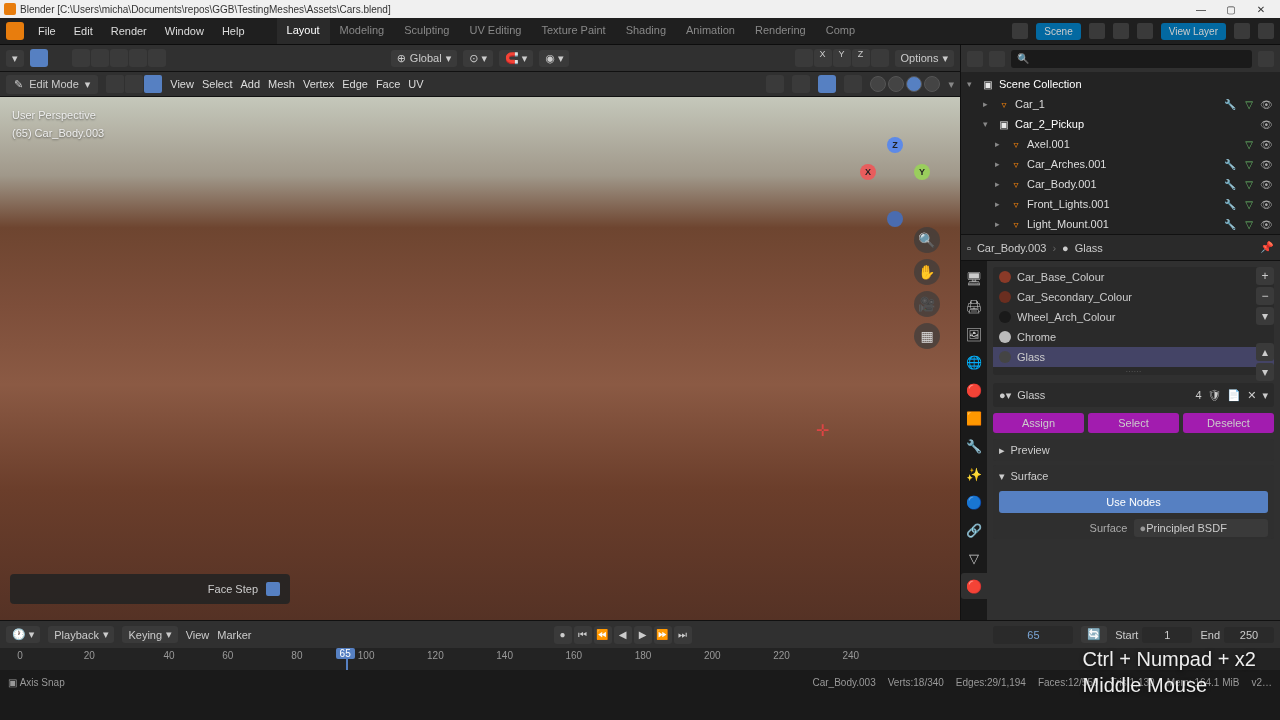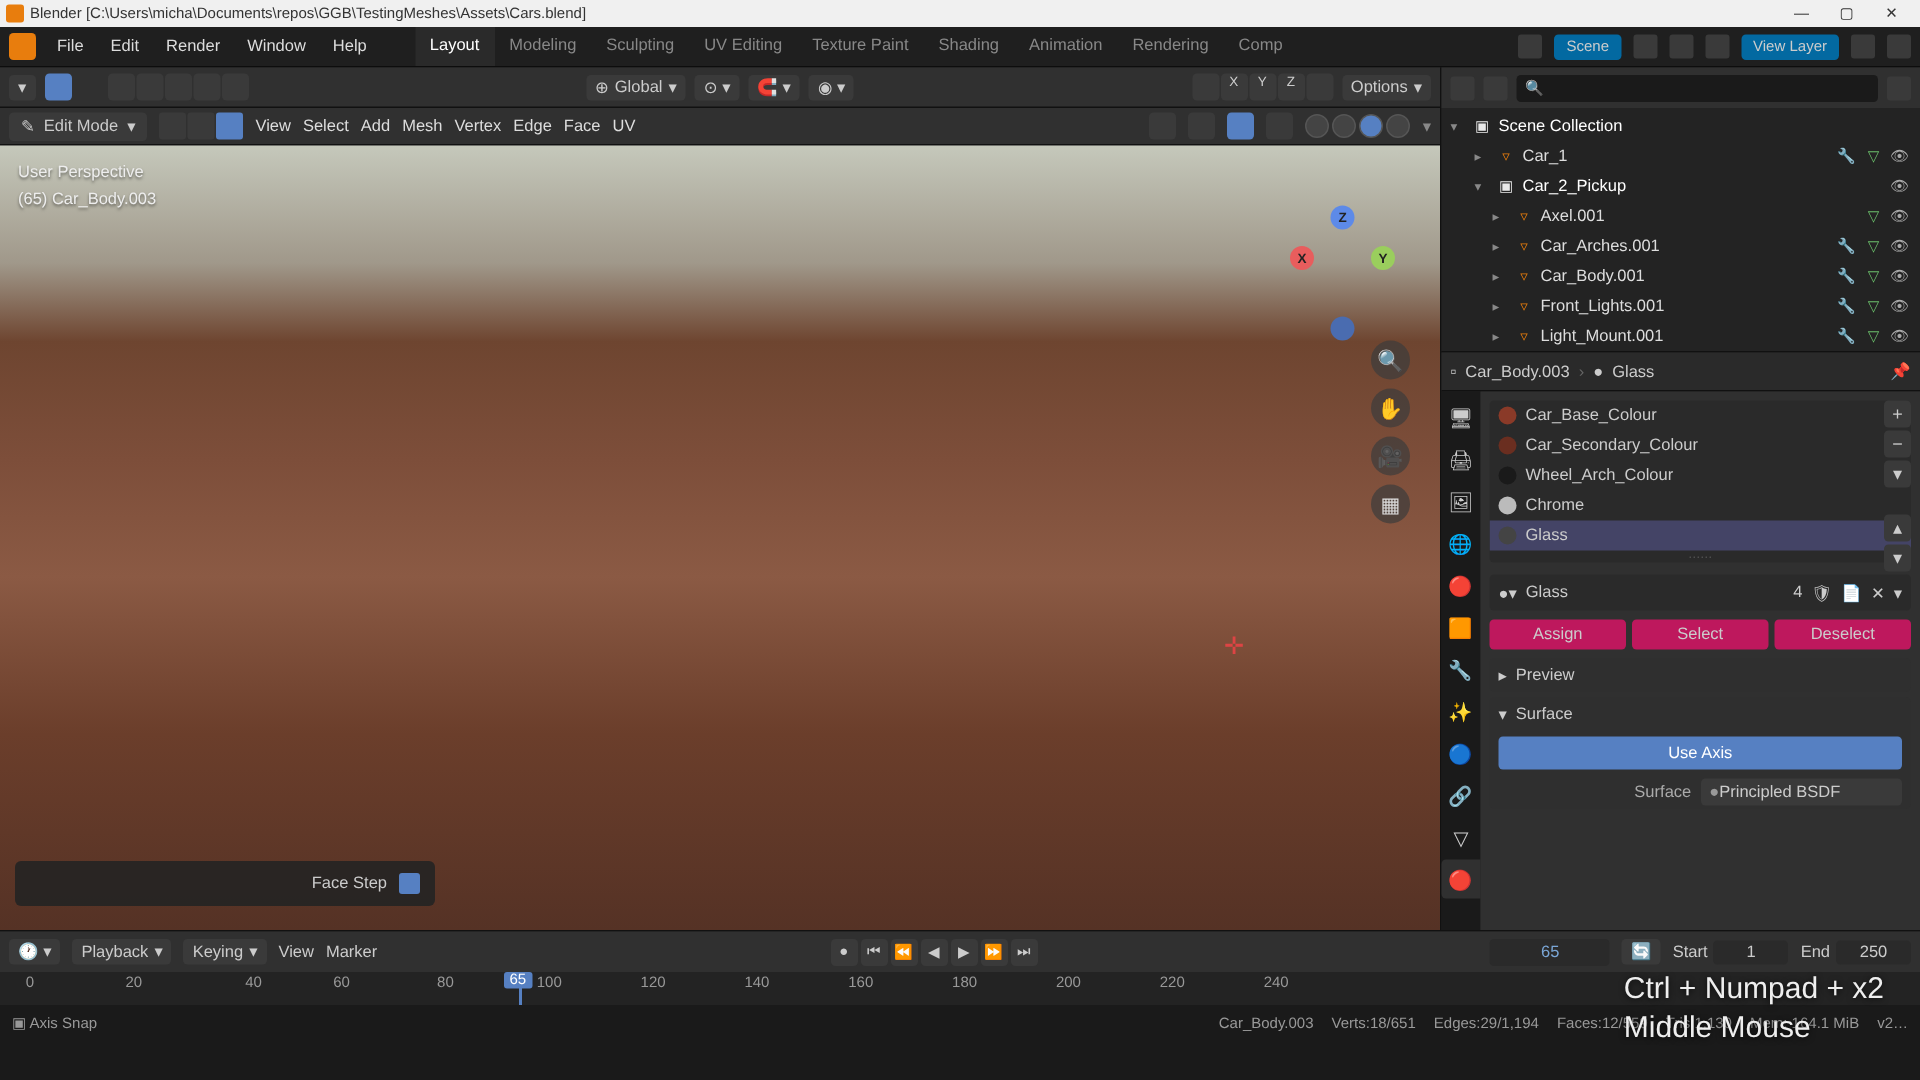--- a/index.html
+++ b/index.html
@@ -90,21 +90,21 @@
   .properties .tabs .pt.active { background: #303030; }
   .properties .content { flex: 1; background: #303030; display: flex; flex-direction: column; overflow: hidden; }
   .properties .mat-list { background: #2a2a2a; border-radius: 3px; margin: 6px; overflow: hidden; position: relative; }
   .properties .mat-list .mat-row { height: 20px; display: flex; align-items: center; gap: 6px; padding: 0 6px; font-size: 11px; }
   .properties .mat-list .mat-row.sel { background: #446; }
   .properties .mat-list .sph { width: 12px; height: 12px; border-radius: 50%; }
   .properties .side-btns { position: absolute; right: 6px; top: 6px; display: flex; flex-direction: column; gap: 2px; }
   .properties .side-btns .sb { width: 18px; height: 18px; background: #3a3a3a; border-radius: 3px; display: flex; align-items: center; justify-content: center; color: #ccc; font-size: 12px; }
   .properties .mat-sel { height: 24px; background: #2a2a2a; margin: 2px 6px; border-radius: 3px; display: flex; align-items: center; gap: 6px; padding: 0 6px; font-size: 11px; }
   .properties .btn3 { display: flex; gap: 4px; margin: 4px 6px; }
-  .properties .btn3 .b { flex: 1; background: #be185d; border-radius: 3px; height: 20px; display: flex; align-items: center; justify-content: center; font-size: 11px; }
+  .properties .btn3 .b { flex: 1; background: #a21caf; border-radius: 3px; height: 20px; display: flex; align-items: center; justify-content: center; font-size: 11px; }
   .properties .panel { margin: 2px 6px; background: #2f2f2f; border-radius: 3px; }
   .properties .panel .ph { height: 22px; display: flex; align-items: center; gap: 6px; padding: 0 6px; font-size: 11px; }
   .properties .panel .use-nodes { margin: 4px 6px; height: 22px; background: #5680c2; border-radius: 3px; display: flex; align-items: center; justify-content: center; font-size: 11px; color: #fff; }
   .properties .panel .kv { display: flex; align-items: center; height: 22px; padding: 0 6px; gap: 6px; }
   .properties .panel .kv .k { flex: 1; text-align: right; color: #aaa; font-size: 11px; }
   .properties .panel .kv .v { width: 50%; background: #3a3a3a; border-radius: 3px; height: 18px; display: flex; align-items: center; padding: 0 6px; font-size: 11px; }
 
   
   .timeline { height: 50px; background: #232323; border-top: 1px solid #111; display: flex; flex-direction: column; }
   .timeline .tl-hdr { height: 27px; display: flex; align-items: center; gap: 8px; padding: 0 6px; background: #303030; }
@@ -426,21 +426,21 @@
           <div class="ph">
               <span>▸</span>
               <span>Preview</span>
             </div>
         </div>
         <div class="panel">
           <div class="ph">
               <span>▾</span>
               <span>Surface</span>
             </div>
-          <div class="use-nodes">Use Axis</div>
+          <div class="use-nodes">Use Nodes</div>
           <div class="kv">
             <div class="k">Surface</div>
             <div class="v">
                 <span style="color:#999">● </span>
                 <span>Principled BSDF</span>
               </div>
           </div>
         </div>
       </div>
     </div>
@@ -491,21 +491,21 @@
       <div class="tick" style="left: 712.308px;">200</div>
       <div class="tick" style="left: 781.538px;">220</div>
       <div class="tick" style="left: 850.769px;">240</div>
     </div>
 </div>
 
 <div class="statusbar">
   <span>▣ <span>Axis Snap</span></span>
   <div class="right">
     <span>Car_Body.003</span>
-    <span>Verts:18/651</span>
+    <span>Verts:18/340</span>
     <span>Edges:29/1,194</span>
     <span>Faces:12/559</span>
     <span>Tris:1,130</span>
     <span>Mem: 164.1 MiB</span>
     <span>v2…</span>
   </div>
 </div>
 
 <div class="key-overlay">
   <div>Ctrl + Numpad + x2</div>

